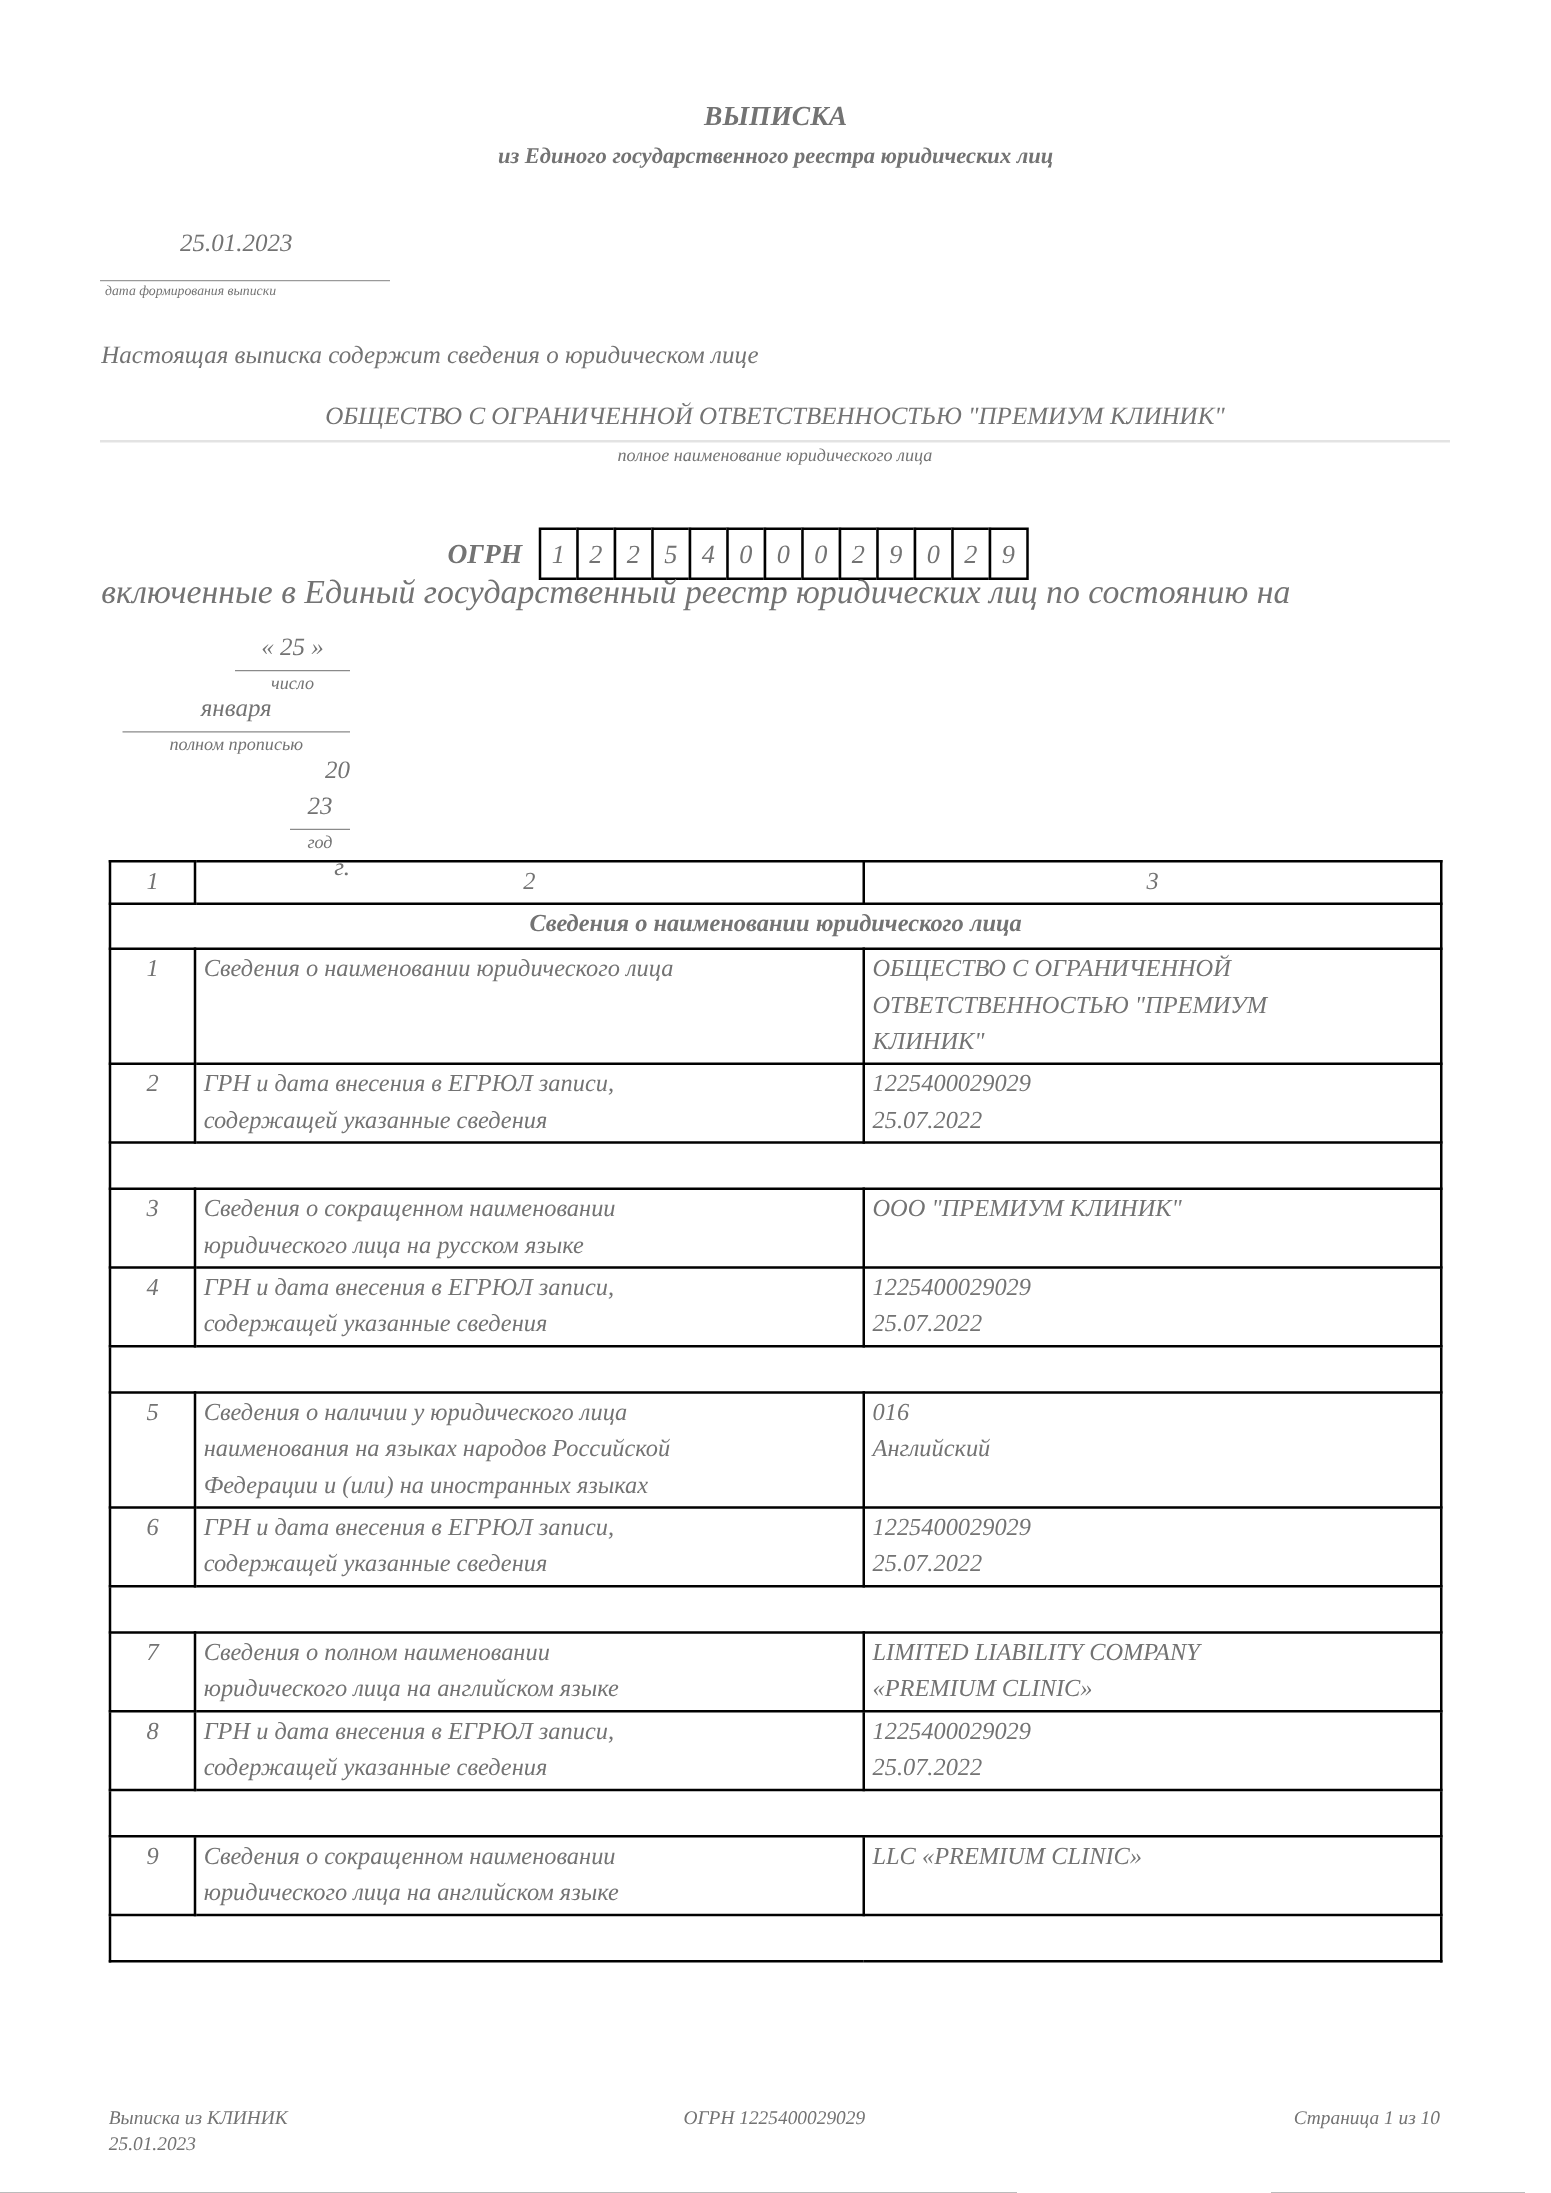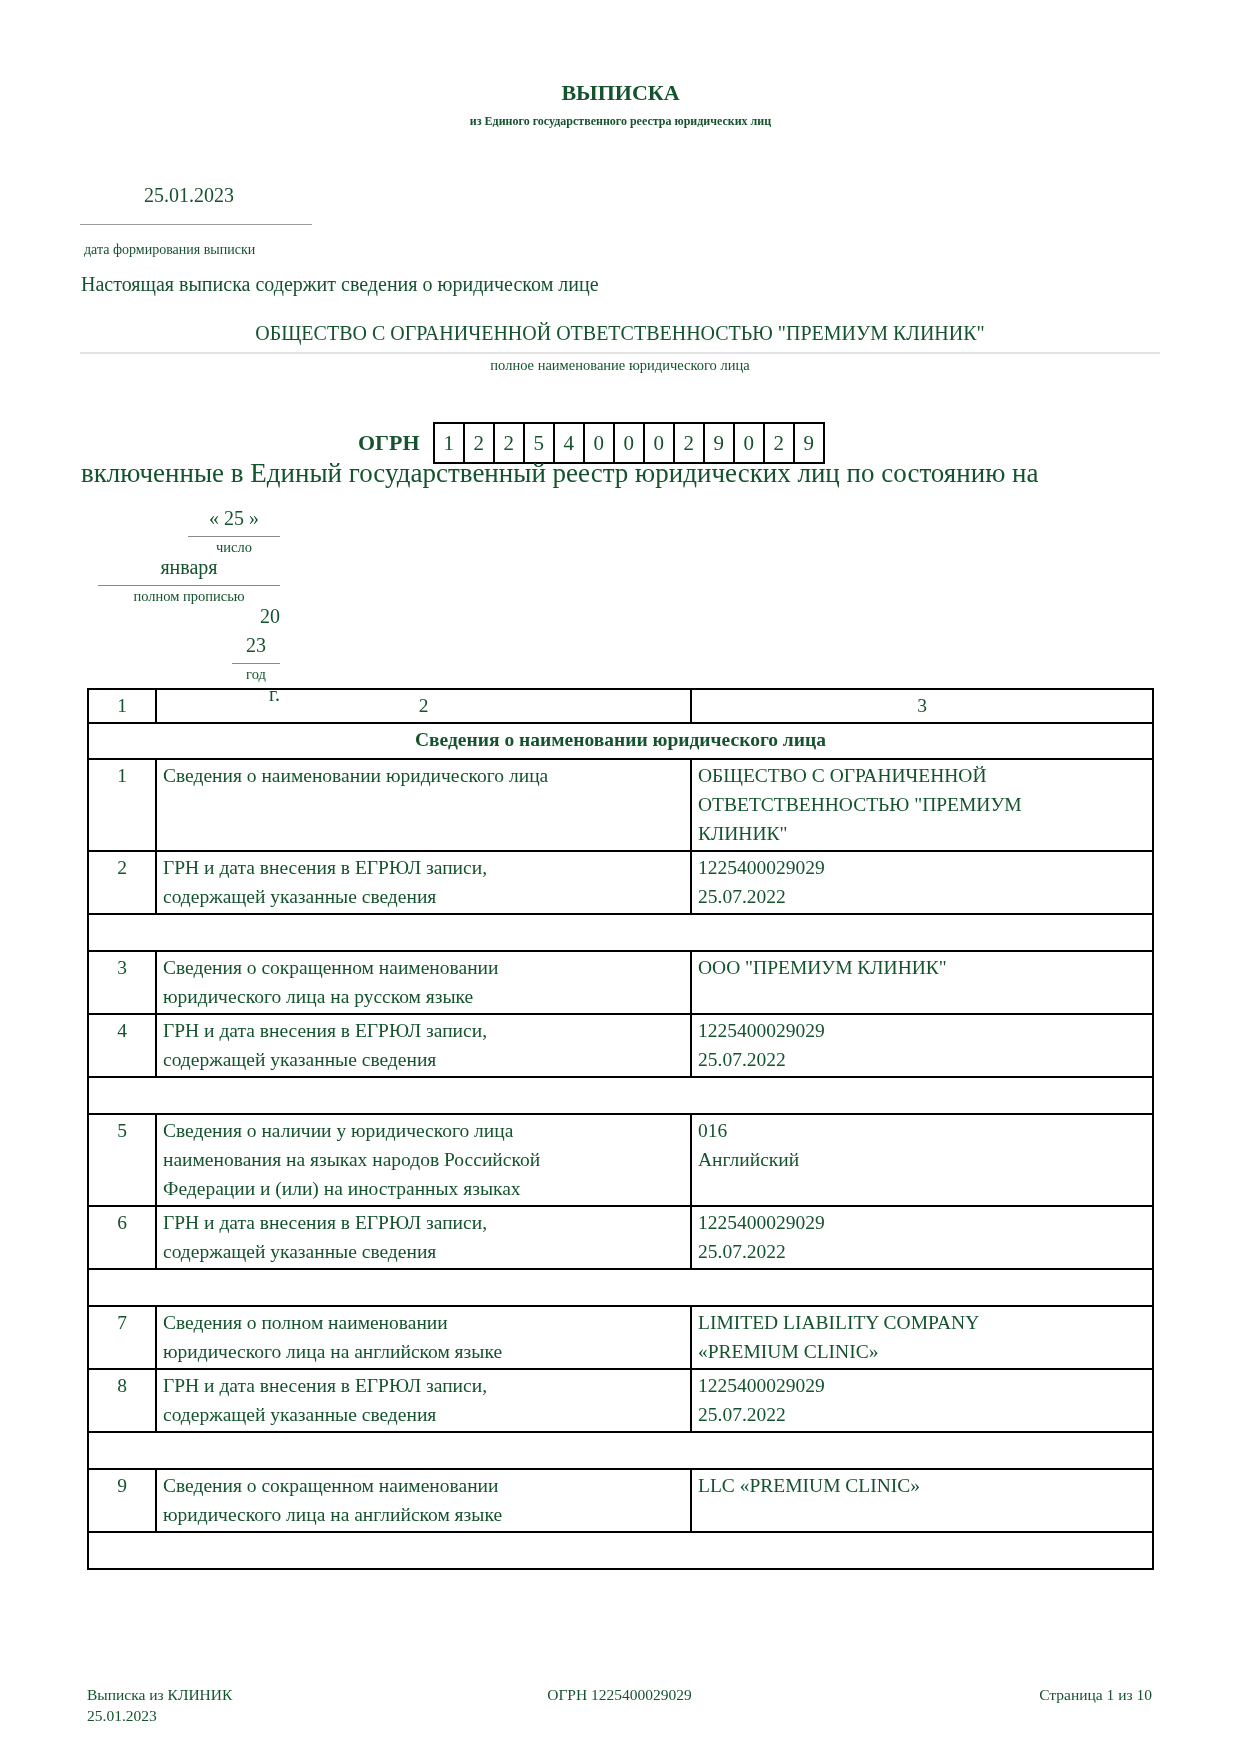--- a/index.html
+++ b/index.html
@@ -2,35 +2,36 @@
 <html lang="ru"><head>
 <meta charset="utf-8">
 <style>
   html,body { margin:0; padding:0; background:#888; }
   .page {
     position:relative;
     width:1241px; height:1754px;
     margin:0 auto;
     background:#ffffff;
     font-family:"Liberation Serif", serif;
-    color:#14532d;
+    color:#737373;
     overflow:hidden;
+    font-style:italic;
   }
   .abs { position:absolute; }
 
   
   .doc-header { top:80px; left:0; width:1241px; text-align:center; }
   .doc-title { font-size:22px; font-weight:bold; }
-  .doc-subtitle { font-size:12px; font-weight:bold; margin-top:8px; }
+  .doc-subtitle { font-size:18px; font-weight:bold; margin-top:8px; }
 
   
   .formation-date { top:184px; left:80px; width:232px; }
   .fd-value { font-size:20px; padding-left:64px; }
   .fd-rule { border-top:1px solid #9a9a9a; margin-top:17px; }
-  .fd-label { font-size:14px; margin-top:17px; padding-left:4px; }
+  .fd-label { font-size:11px; margin-top:2px; padding-left:4px; }
 
   
   .intro-line { top:273px; left:81px; font-size:20px; }
 
   
   .company-block { top:322px; left:80px; width:1080px; text-align:center; }
   .company-name { font-size:20px; padding-bottom:7px; border-bottom:2px solid #e3e3e3; }
   .company-label { font-size:14.5px; margin-top:3px; }
 
   

